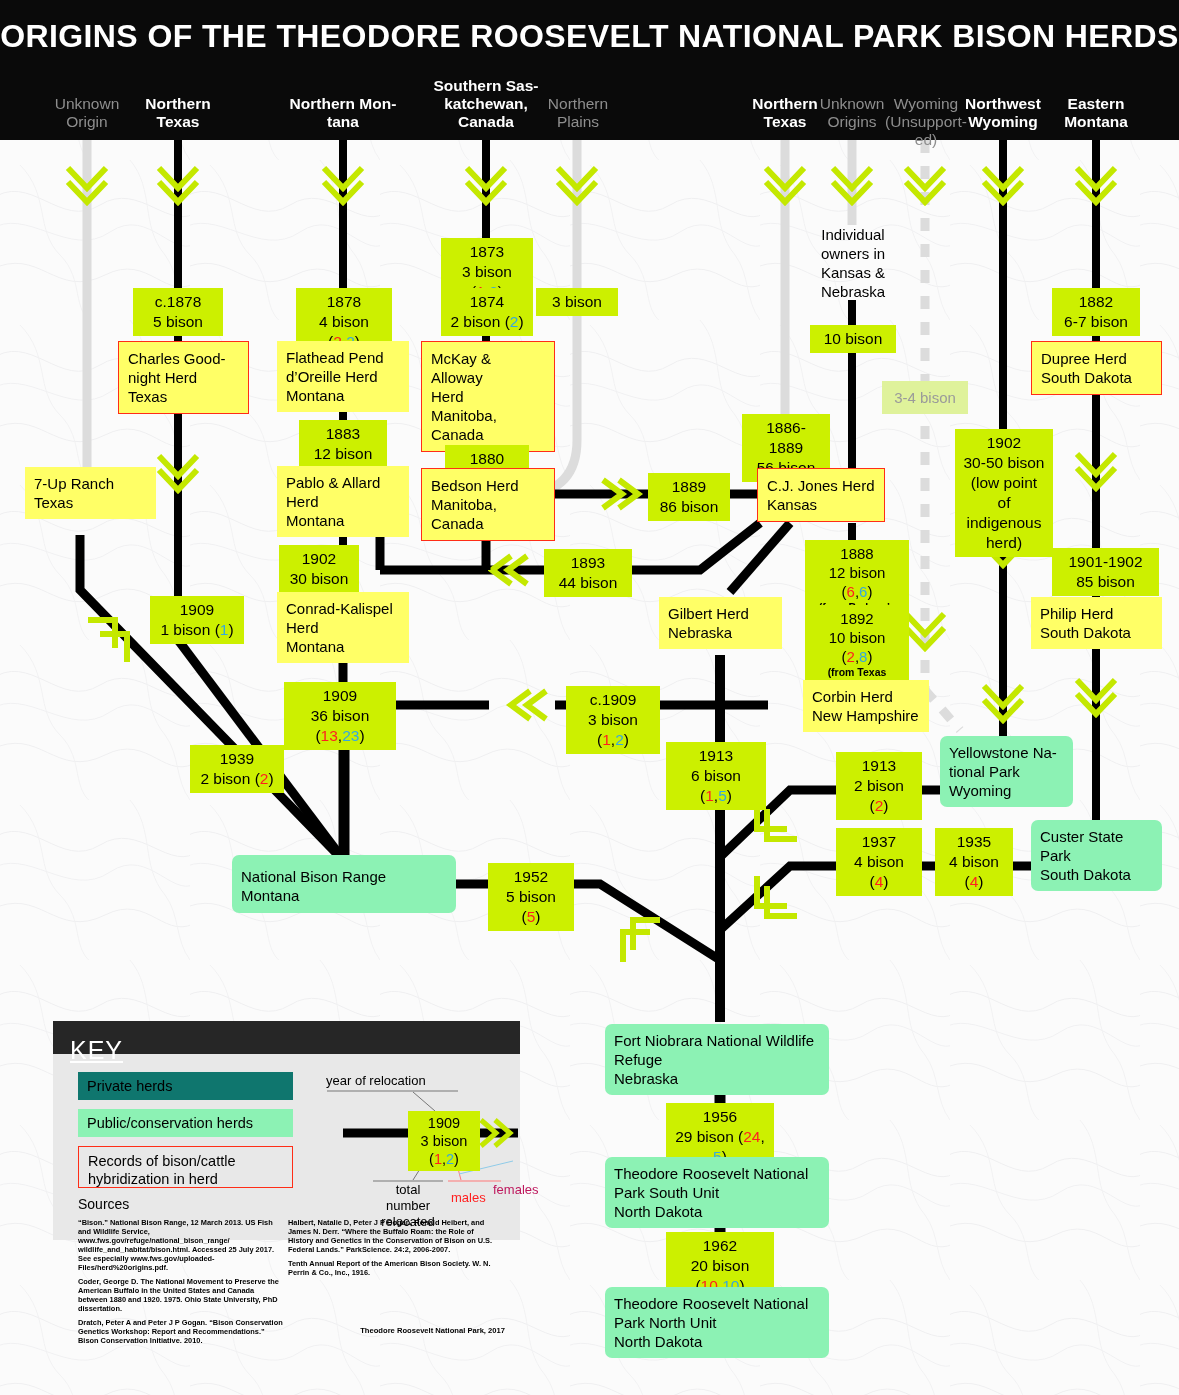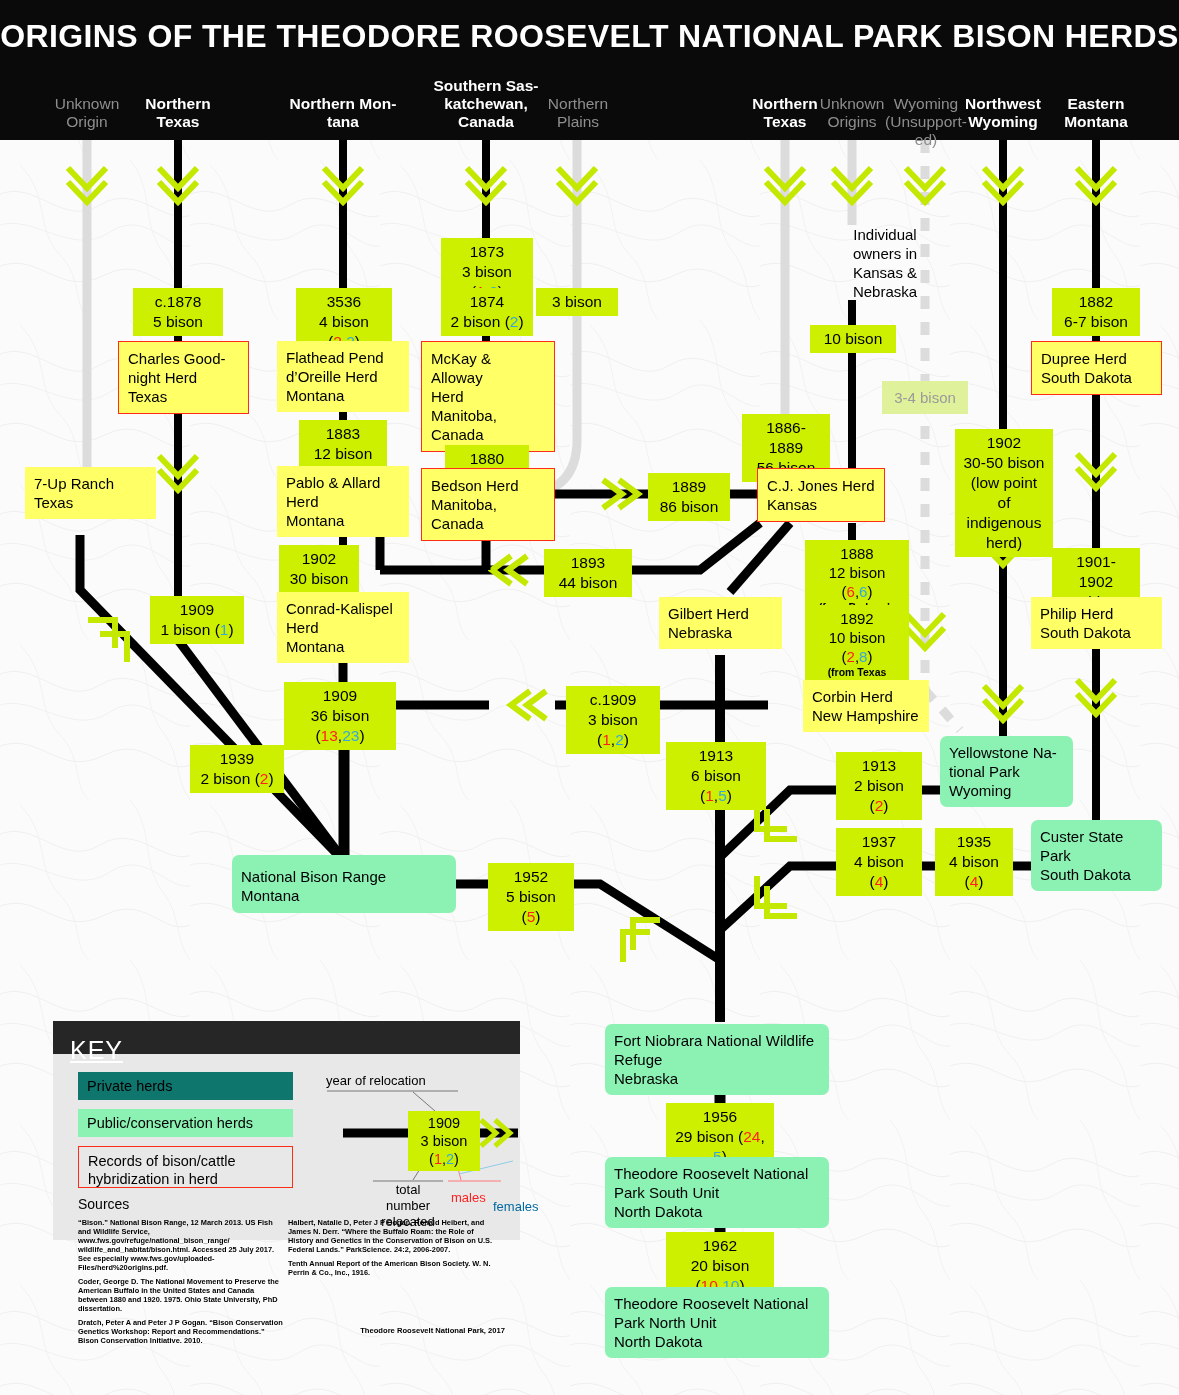--- a/index.html
+++ b/index.html
@@ -237,21 +237,21 @@
   7-Up Ranch<br>Texas
 </div>
 <div class="node rel" style="left:150px;top:596px;width:94px;">
   <span>1909</span><br>1 bison (<span class="f">1</span>)
 </div>
 <div class="node rel" style="left:190px;top:745px;width:94px;">
   <span>1939</span><br>2 bison (<span class="m">2</span>)
 </div>
 
 <div class="node rel" style="left:296px;top:288px;width:96px;">
-  <span>3536</span><br>4 bison (<span class="m">2</span>,<span class="f">2</span>)
+  <span>1878</span><br>4 bison (<span class="m">2</span>,<span class="f">2</span>)
 </div>
 <div class="node herd" style="left:277px;top:341px;width:132px;">
   Flathead Pend<br>d’Oreille Herd<br>Montana
 </div>
 <div class="node rel" style="left:299px;top:420px;width:88px;">
   <span>1883</span><br><span>12 bison</span>
 </div>
 <div class="node herd" style="left:277px;top:466px;width:132px;">
   Pablo &amp; Allard<br>Herd<br>Montana
 </div>
@@ -292,21 +292,21 @@
   <span>1889</span><br><span>86 bison</span>
 </div>
 <div class="node rel" style="left:566px;top:686px;width:94px;">
   <span>c.1909</span><br>3 bison (<span class="m">1</span>,<span class="f">2</span>)
 </div>
 
 <div class="node rel" style="left:742px;top:414px;width:88px;">
   <span>1886-1889</span><br><span>56 bison</span>
 </div>
 
-<div class="plain" style="left:838px;top:225px;width:94px;">
+<div class="plain" style="left:806px;top:225px;width:94px;">
   Individual<br>owners in<br>Kansas &amp;<br>Nebraska
 </div>
 <div class="node rel" style="left:810px;top:325px;width:86px;">
   <span>10 bison</span>
 </div>
 
 <div class="node ghost" style="left:882px;top:381px;width:86px;">
   <span>3-4 bison</span>
 </div>
 
@@ -345,21 +345,21 @@
 <div class="node pub" style="left:940px;top:736px;width:133px;">
   Yellowstone Na-<br>tional Park<br>Wyoming
 </div>
 
 <div class="node rel" style="left:1052px;top:288px;width:88px;">
   <span>1882</span><br><span>6-7 bison</span>
 </div>
 <div class="node herd hyb" style="left:1031px;top:341px;width:131px;">
   Dupree Herd<br>South Dakota
 </div>
-<div class="node rel" style="left:1052px;top:548px;width:88px;">
+<div class="node rel" style="left:1052px;top:548px;width:107px;">
   <span>1901-1902</span><br><span>85 bison</span>
 </div>
 <div class="node herd" style="left:1031px;top:597px;width:131px;">
   Philip Herd<br>South Dakota
 </div>
 <div class="node pub" style="left:1031px;top:820px;width:131px;">
   Custer State Park<br>South Dakota
 </div>
 
 <div class="node pub" style="left:232px;top:855px;width:224px;height:58px;padding-top:12px;">
@@ -406,21 +406,21 @@
   <svg style="position:absolute;left:290px;top:95px;width:175px;height:34px;">
     <line x1="0" y1="17" x2="175" y2="17" stroke="#000" stroke-width="9"></line>
     <path d="M138,4 L153,17 L138,30" fill="none" stroke="#c4e800" stroke-width="5"></path>
     <path d="M152,4 L167,17 L152,30" fill="none" stroke="#c4e800" stroke-width="5"></path>
   </svg>
   <div id="ksample">
     <span>1909</span><br>3 bison (<span style="color:#ff1f1f;">1</span>,<span style="color:#35a8e0;">2</span>)
   </div>
   <div class="klabel" style="left:310px;top:161px;width:90px;text-align:center;">total<br>number<br>relocated</div>
   <div class="klabel" style="left:398px;top:161px;color:#ff1f1f;margin-top:8px;">males</div>
-  <div class="klabel" style="left:440px;top:178px;color:#0369a1;">females</div>
+  <div class="klabel" style="left:440px;top:161px;color:#be185d;">females</div>
 
   <div id="sources-h">Sources</div>
 </div>
 
 <div class="srccol" style="left:78px;top:1218px;z-index:31;">
   <p>“Bison.” National Bison Range, 12 March 2013. US Fish and Wildlife Service, www.fws.gov/refuge/national_bison_range/ wildlife_and_habitat/bison.html. Accessed 25 July 2017. See especially www.fws.gov/uploaded-Files/herd%20origins.pdf.</p>
   <p>Coder, George D. The National Movement to Preserve the American Buffalo in the United States and Canada between 1880 and 1920. 1975. Ohio State University, PhD dissertation.</p>
   <p>Dratch, Peter A and Peter J P Gogan. “Bison Conservation Genetics Workshop: Report and Recommendations.” Bison Conservation Initiative. 2010.</p>
 </div>
 <div class="srccol" style="left:288px;top:1218px;z-index:31;">

